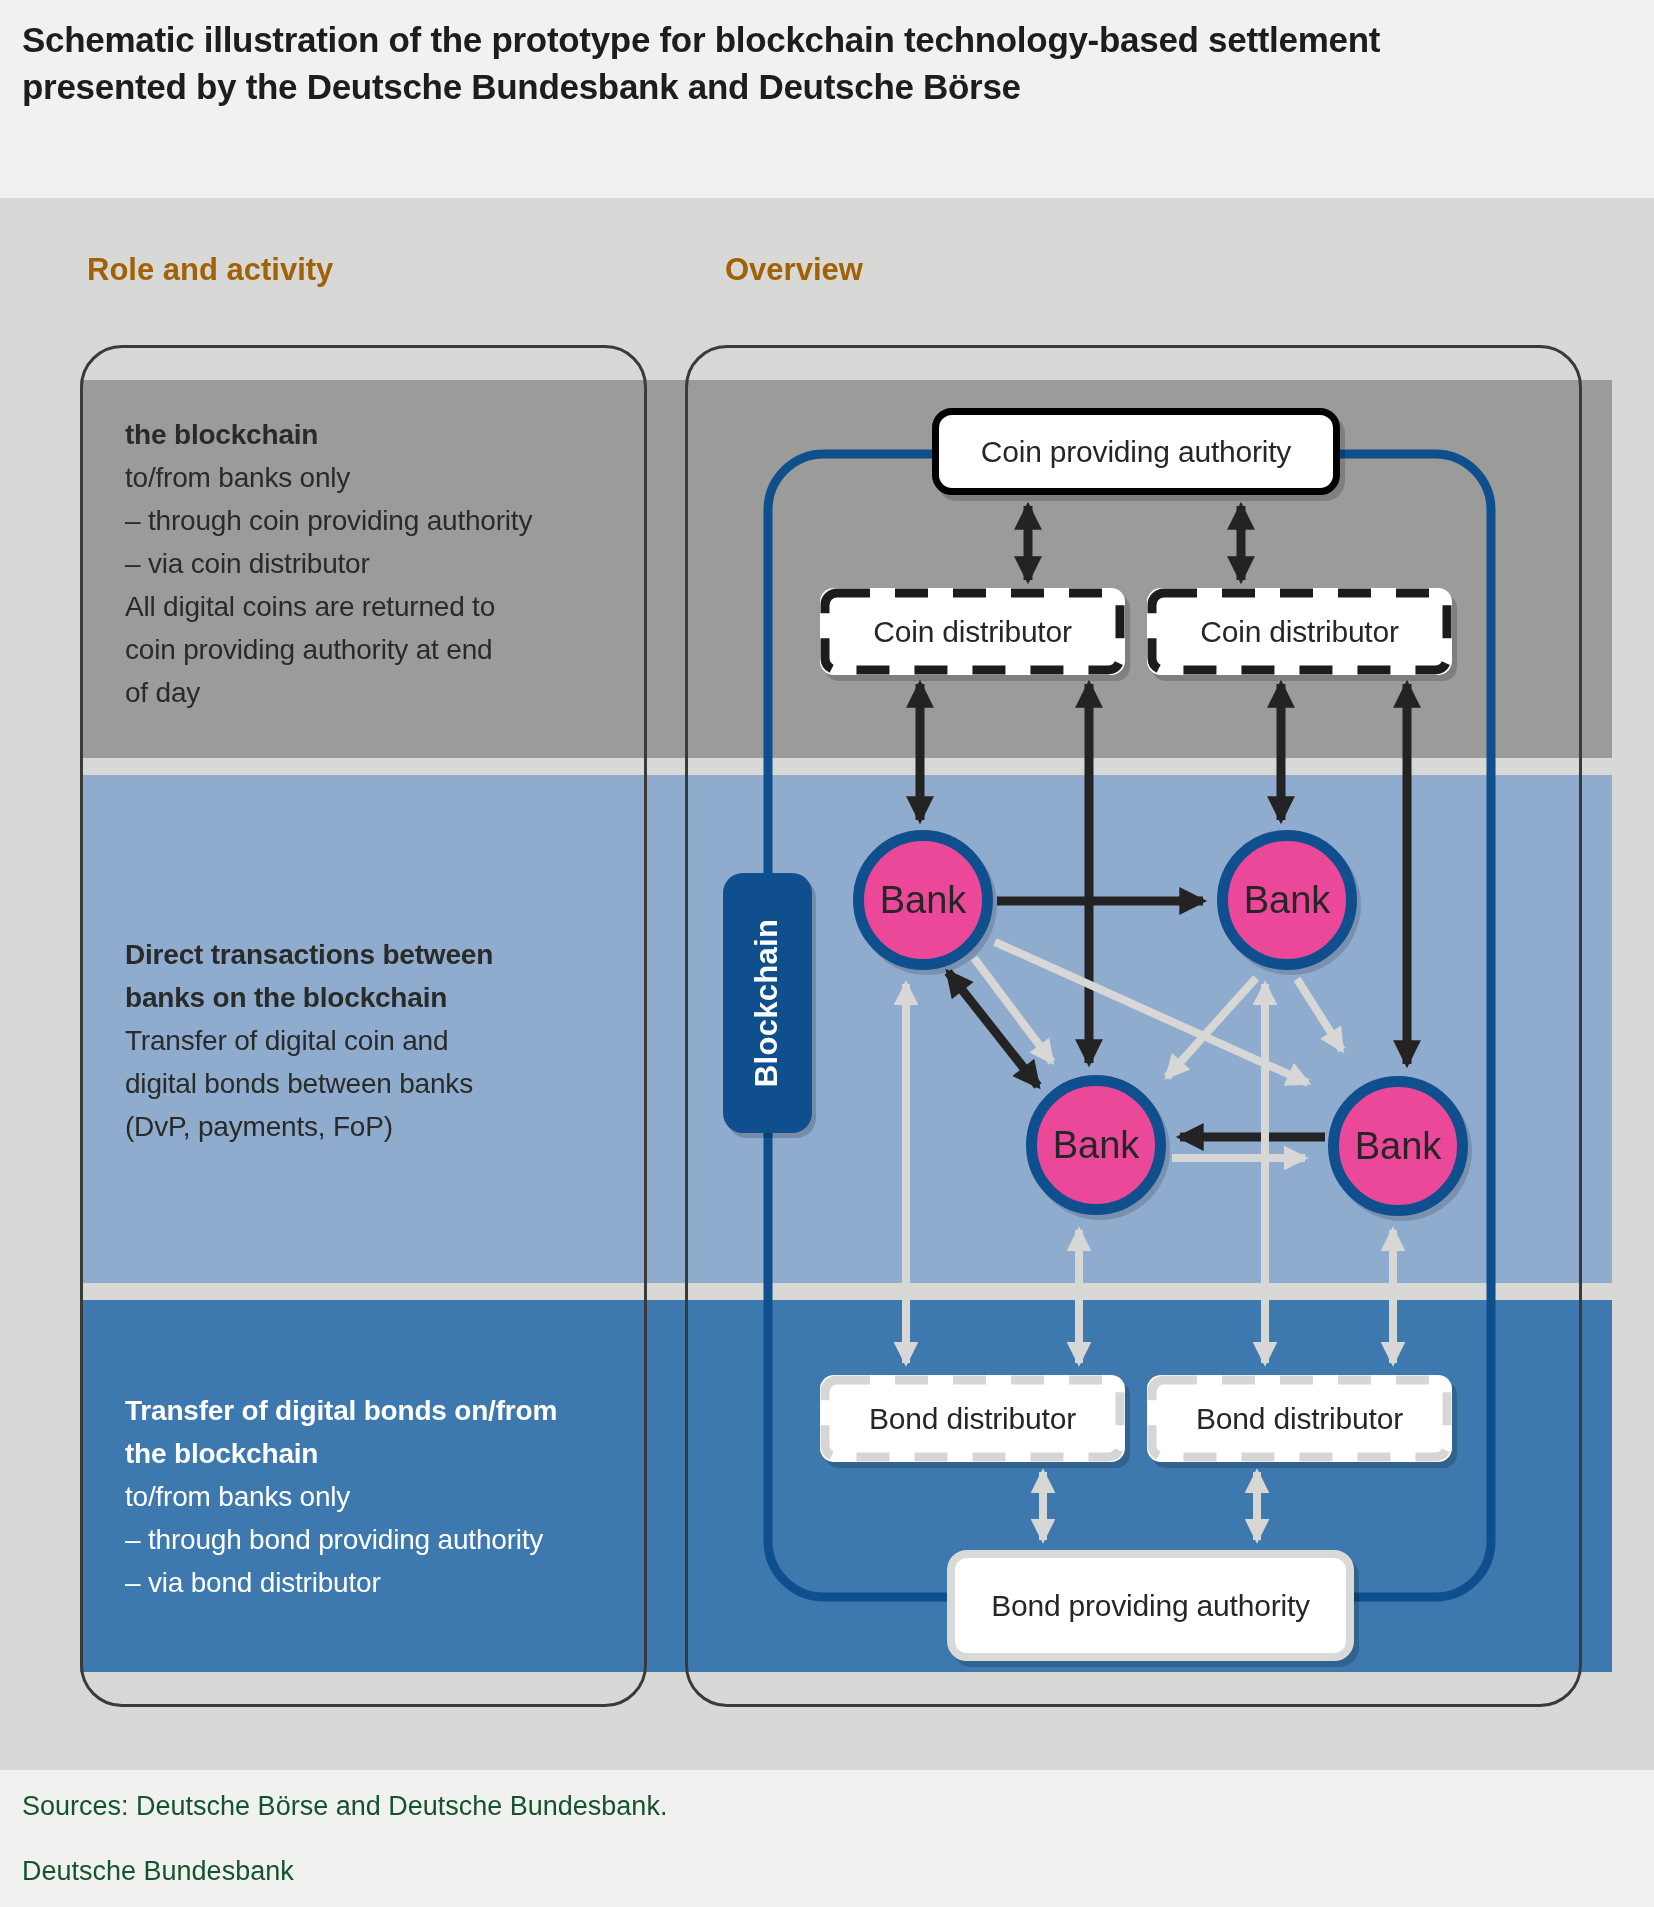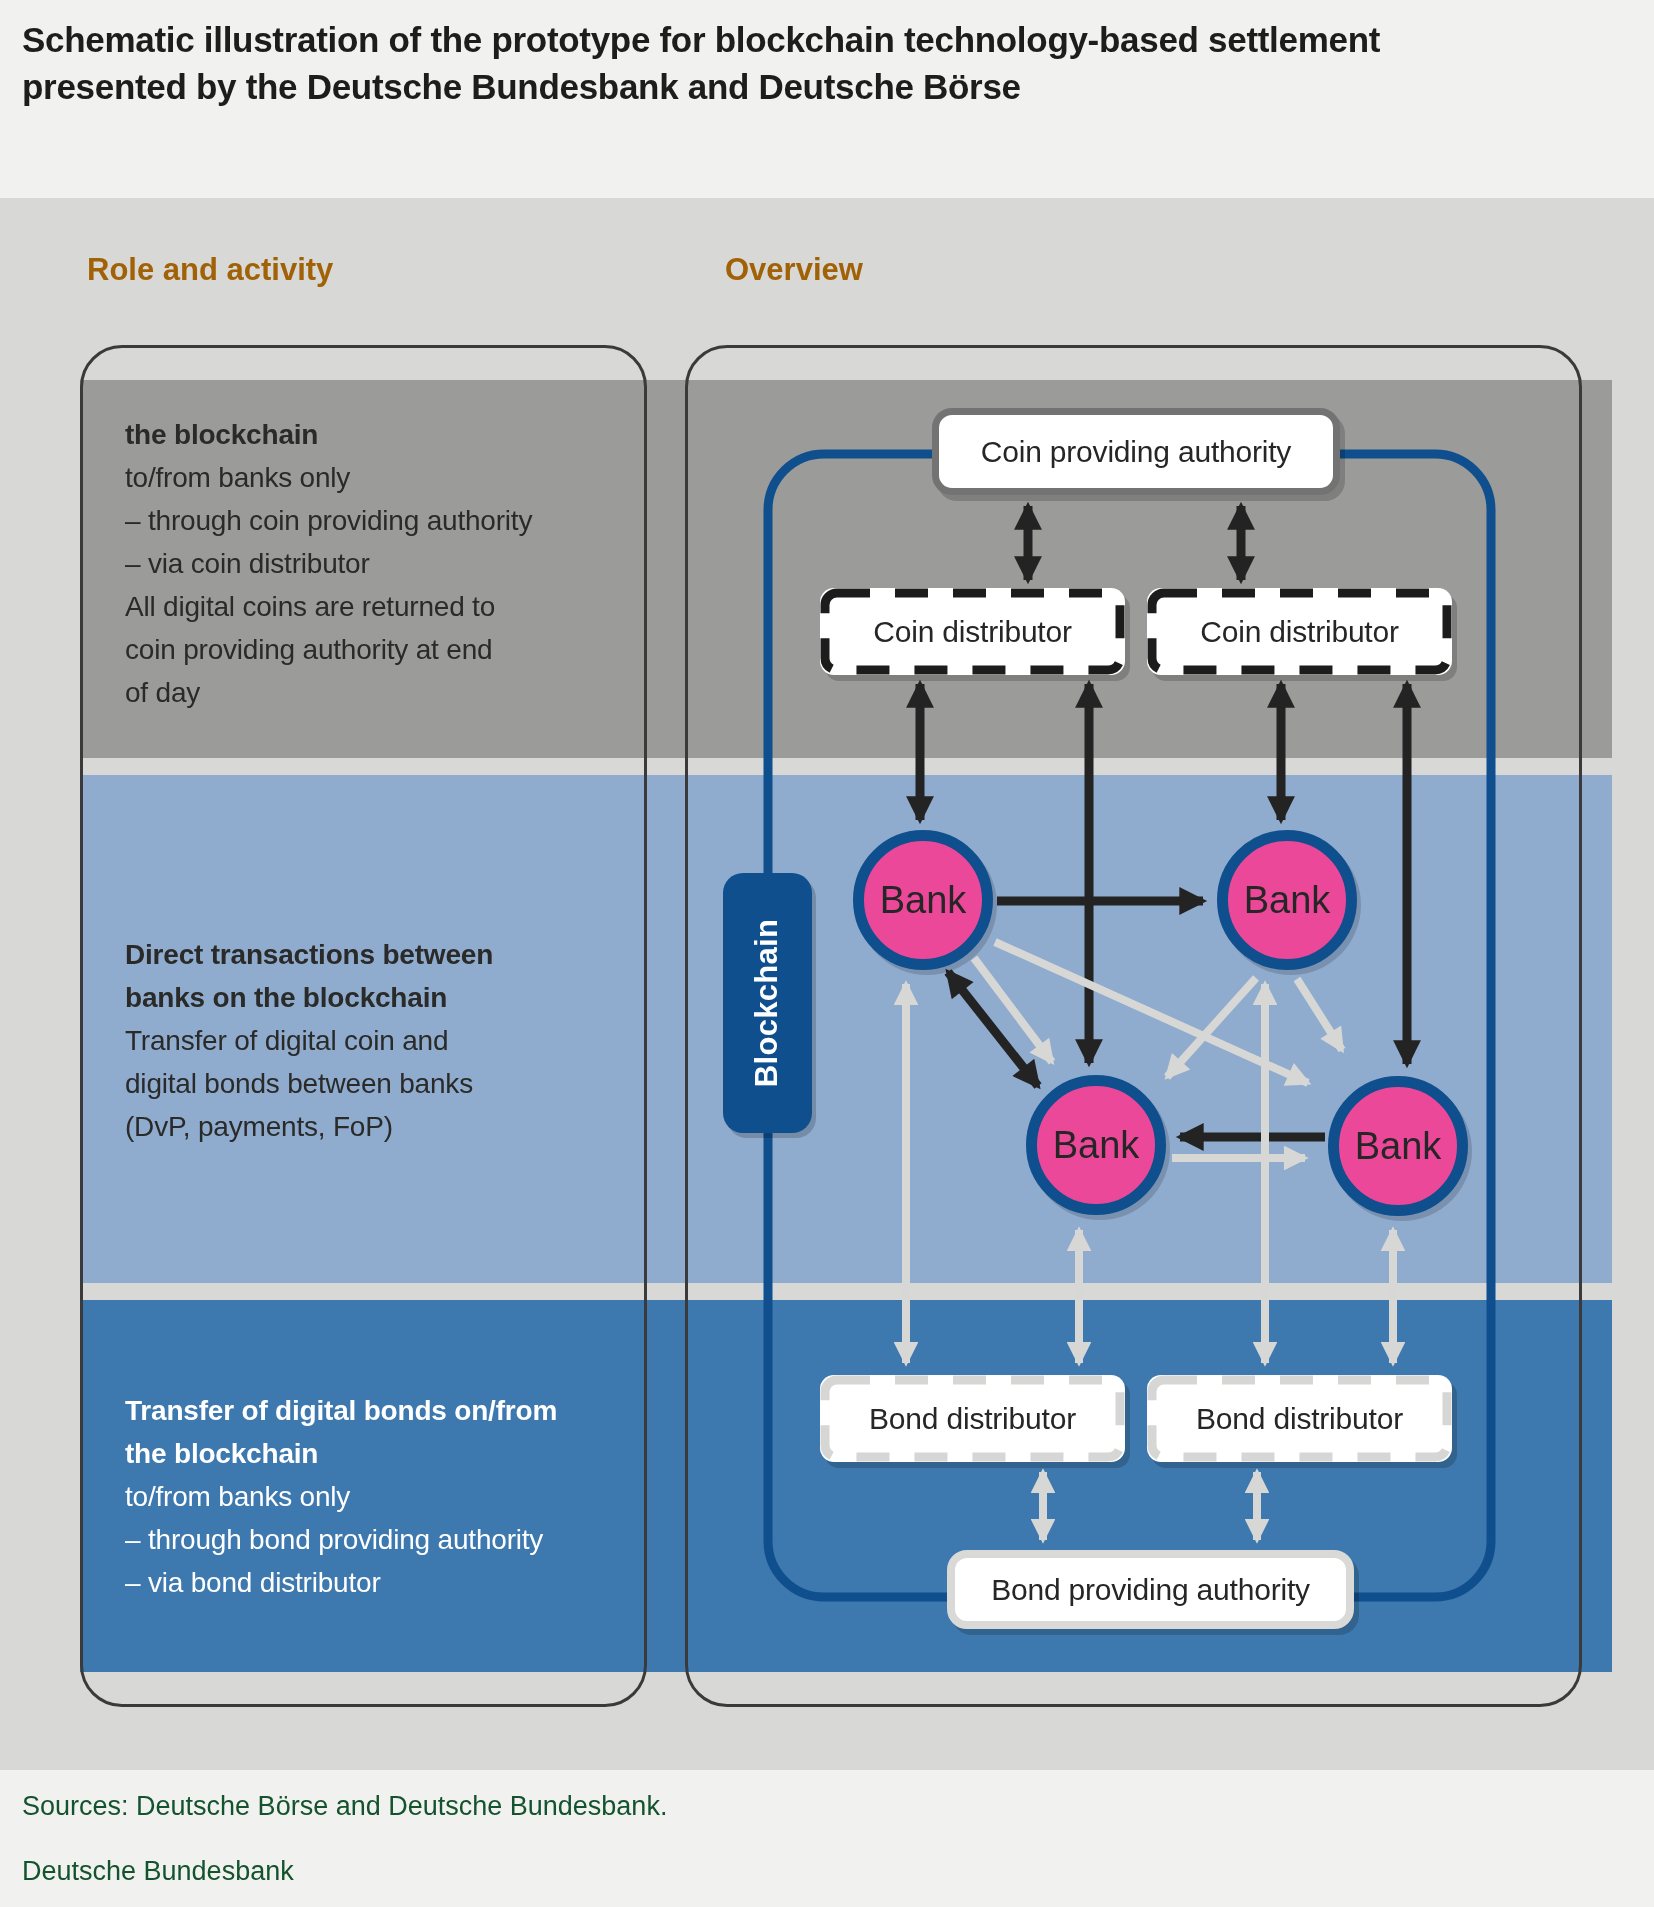--- a/index.html
+++ b/index.html
@@ -41,22 +41,22 @@
   .roleblock.two{top:933px;}
   .roleblock.three{top:1389px;color:#ffffff;}
 
   svg.overlay{position:absolute;left:0;top:0;width:1654px;height:1907px;z-index:3;pointer-events:none;}
 
   .nodebox{position:absolute;background:#fff;display:flex;align-items:center;justify-content:center;
     font-size:30px;color:#262626;border-radius:14px;z-index:4;box-shadow:5px 6px 0 rgba(0,0,0,0.18);letter-spacing:-.2px;}
   .nodebox .dash{position:absolute;inset:0;width:100%;height:100%;}
   .nodebox span{position:relative;}
 
-  .cpa{left:932px;top:408px;width:408px;height:87px;border:7px solid #737373;border-radius:20px;}
-  .bpa{left:947px;top:1550px;width:407px;height:79px;border:8px solid #d9d9d8;border-radius:20px;}
+  .cpa{left:932px;top:408px;width:408px;height:87px;border:7px solid #000000;border-radius:20px;}
+  .bpa{left:947px;top:1550px;width:407px;height:111px;border:8px solid #d9d9d8;border-radius:20px;}
   .cd1{left:820px;top:588px;width:305px;height:87px;}
   .cd2{left:1147px;top:588px;width:305px;height:87px;}
   .bd1{left:820px;top:1375px;width:305px;height:87px;}
   .bd2{left:1147px;top:1375px;width:305px;height:87px;}
 
   .bank{position:absolute;width:140px;height:140px;background:#ec4899;border:11px solid var(--brand-blue);
     border-radius:50%;display:flex;align-items:center;justify-content:center;font-size:38px;color:#262626;
     z-index:4;box-shadow:4px 5px 0 rgba(0,0,0,0.15);}
   .bank.b1{left:853px;top:830px;}
   .bank.b2{left:1217px;top:830px;}

